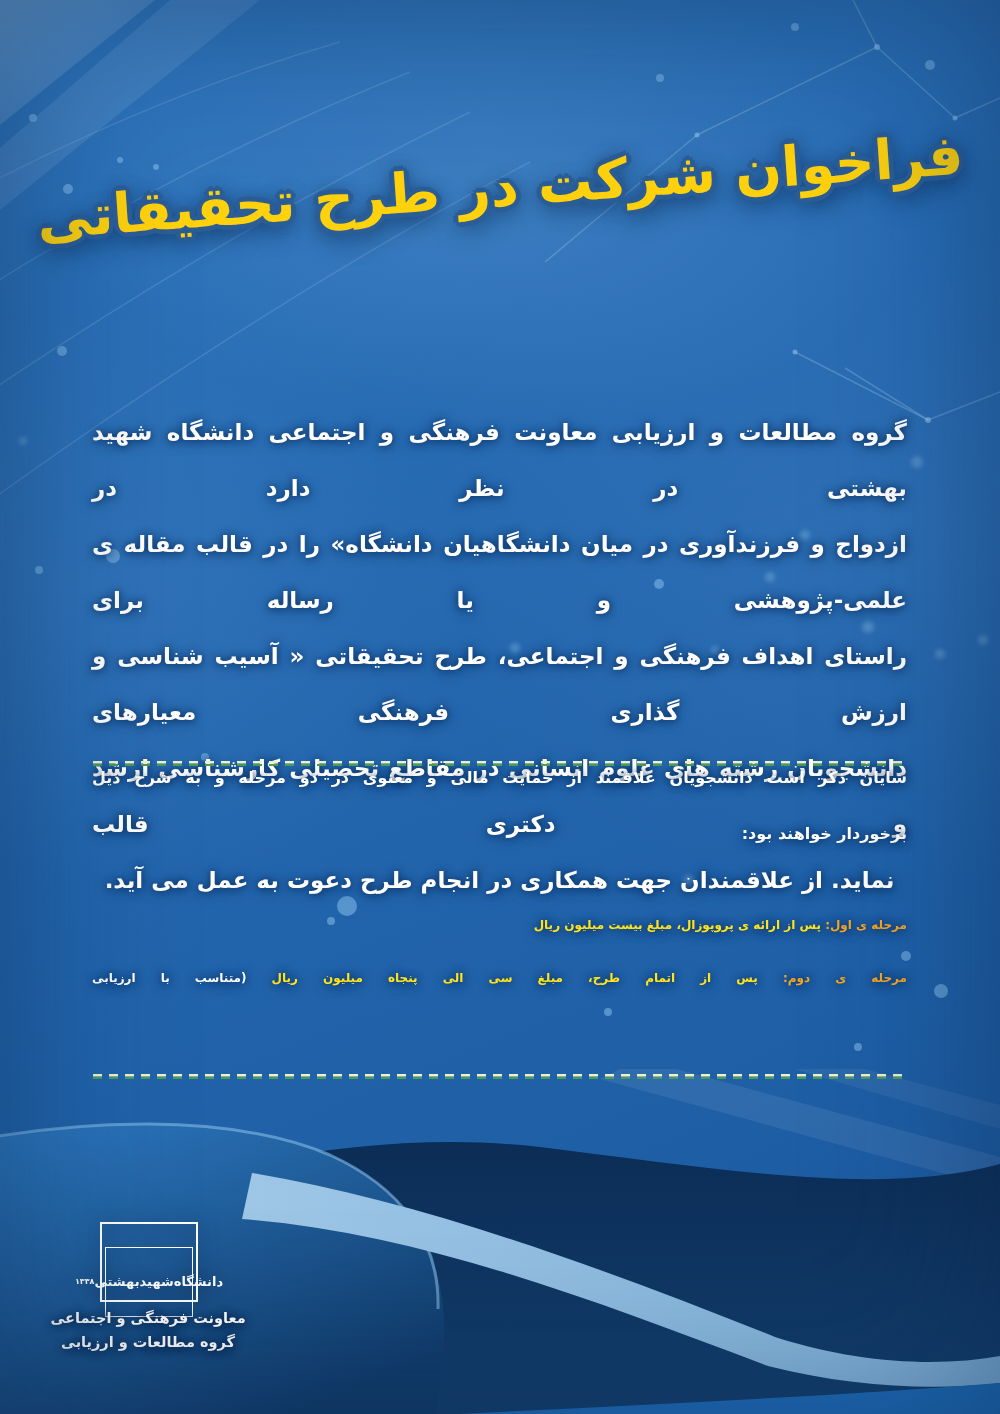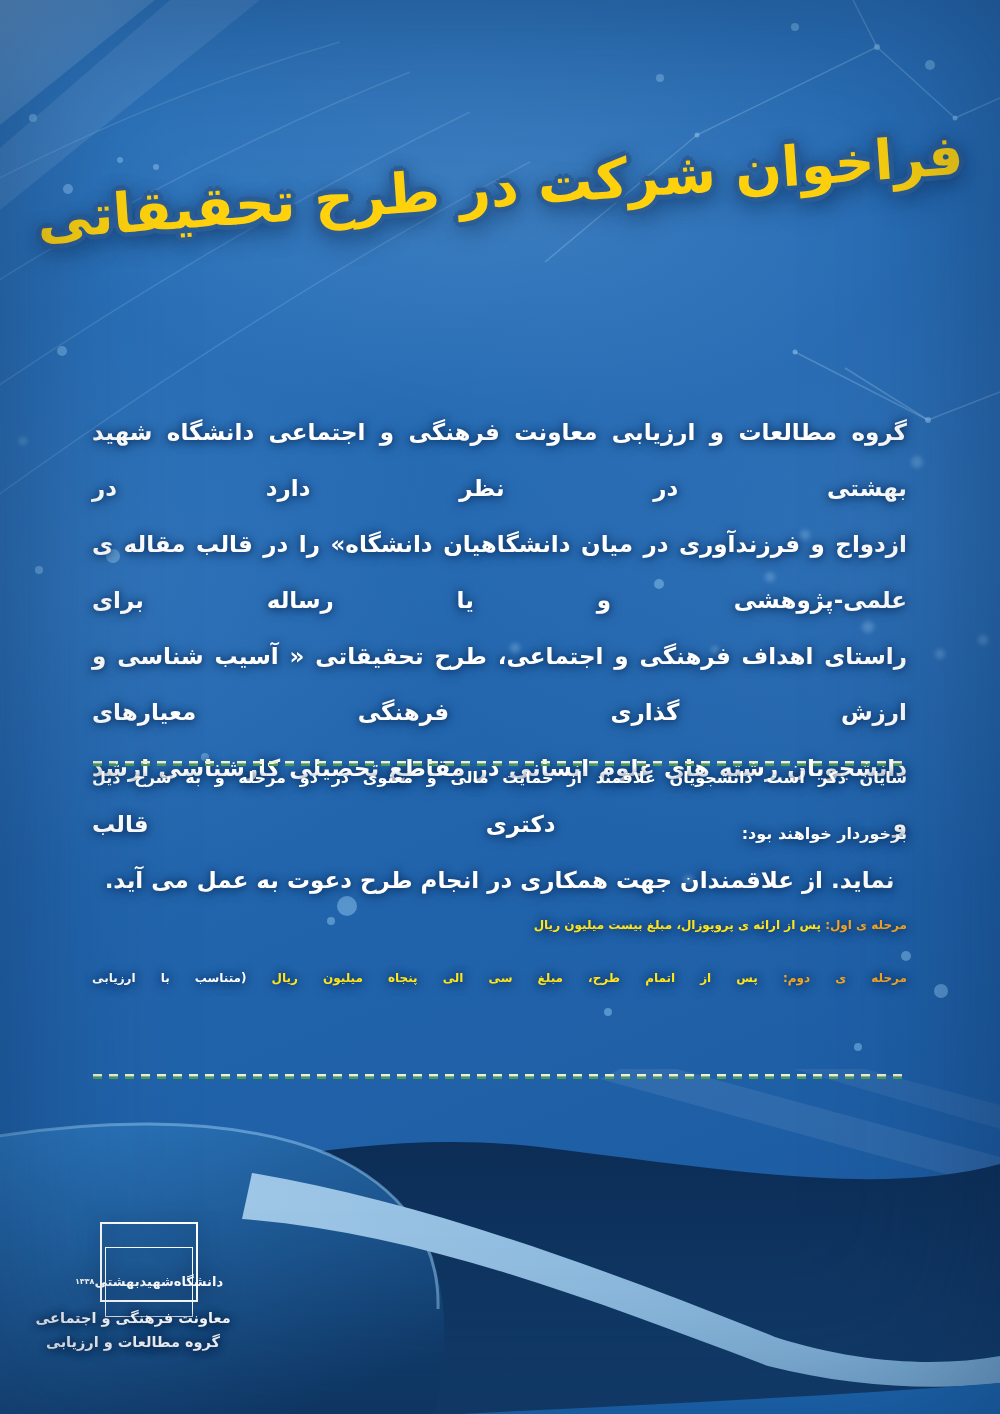--- a/index.html
+++ b/index.html
@@ -60,21 +60,21 @@
     border:2px solid #fff;box-sizing:border-box;padding:3px;
     filter:drop-shadow(0 0 10px rgba(8,30,62,.85));
   }
   .logo-inner{
     width:100%;height:100%;border:1px solid #fff;box-sizing:border-box;
     display:flex;flex-direction:row;align-items:center;justify-content:center;
     color:#fff;direction:rtl;font-weight:bold;line-height:16px;font-size:13px;text-align:center;margin-top:20px;
   }
   .logo-year{font-size:8px;line-height:10px;letter-spacing:2px;}
   .dept{
-    position:absolute;left:18px;top:1306px;width:230px;z-index:5;
+    position:absolute;left:33px;top:1306px;width:230px;z-index:5;
     direction:rtl;text-align:center;color:#fff;font-size:14.5px;line-height:24px;font-weight:bold;
     text-shadow:0 0 8px rgba(8,30,62,.9),0 2px 10px rgba(8,30,62,.7);
   }
 </style>
 </head>
 <body>
 
 <div class="page">
 
   <svg class="decor" width="1000" height="1414" viewBox="0 0 1000 1414">

